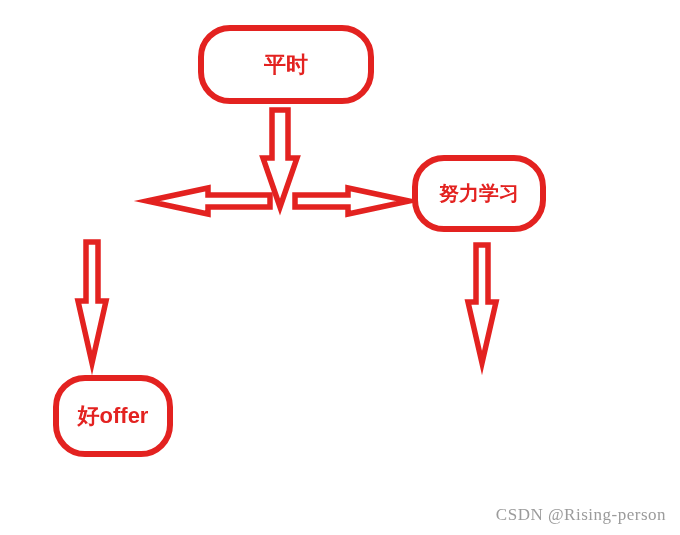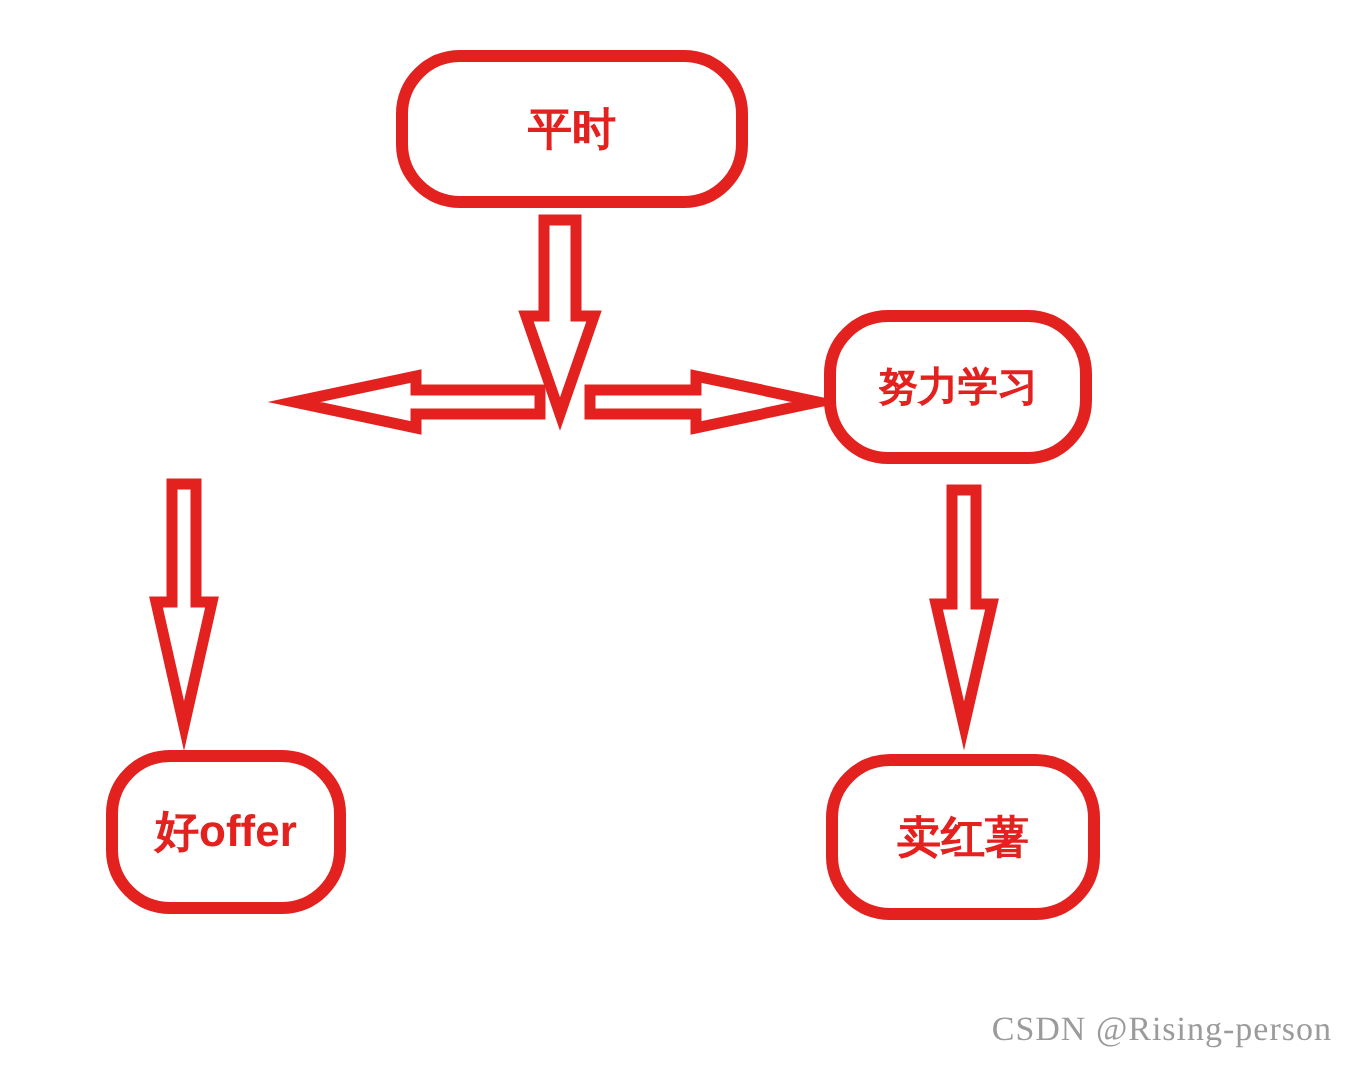--- a/index.html
+++ b/index.html
@@ -75,19 +75,16 @@
 
 
   <div class="node node-bunuli">
     <span>努力学习</span>
   </div>
 
   <div class="node node-offer">
     <span>好offer</span>
   </div>
 
-  <div class="node node-hongshu">
-    <span>卖红薯</span>
-  </div>
 
   <div class="watermark">CSDN @Rising-person</div>
 
 </div>
 
 </body></html>

